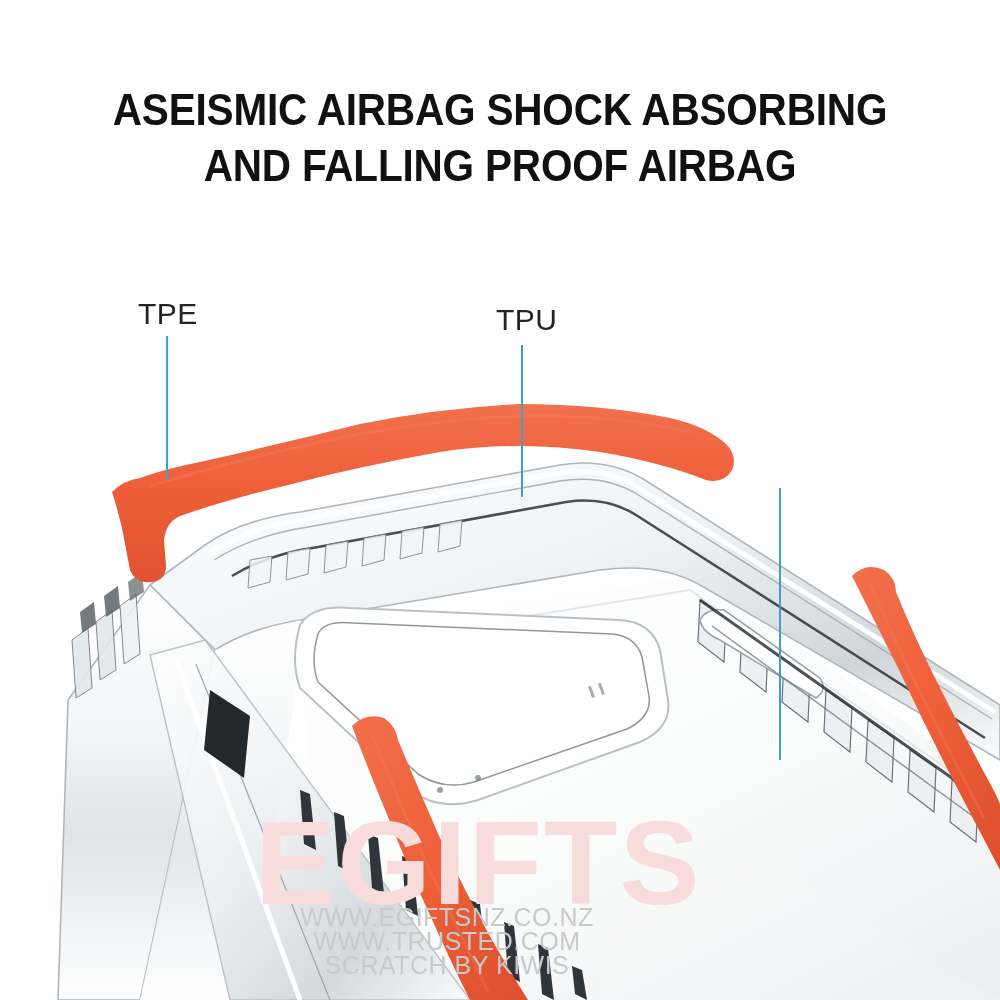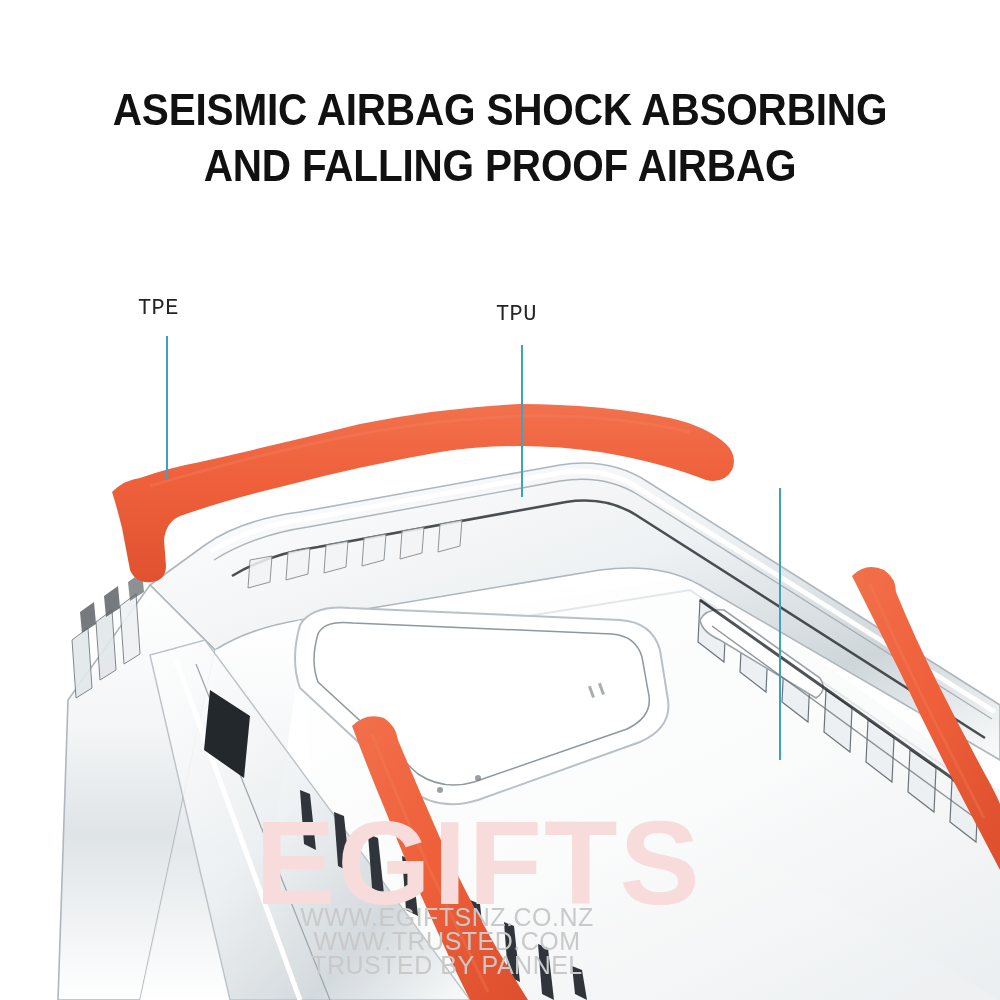--- a/index.html
+++ b/index.html
@@ -26,25 +26,24 @@
     transform-origin:50% 50%;
     white-space:pre-line;
     pointer-events:none;
   }
 
   
   .callout{
     position:absolute;
     color:#242424;
     font-weight:300;
-    font-size:22px;
+    font-size:30px;
     line-height:1.22;
     letter-spacing:0.4px;
     white-space:pre-line;
-    font-family:Liberation Mono, monospace;
   }
   #label-tpe{left:138px;top:296px;text-align:left;}
   #label-tpu{left:496px;top:302px;text-align:left;}
   #label-scratch{left:718px;top:365px;text-align:center;width:130px;}
 
   .leader{
     position:absolute;
     width:2px;
     background:#3fa0c4;
   }
@@ -290,21 +289,21 @@
 
       <path d="M600,760 L1000,1000 L600,1000 Z" fill="#ffffff" opacity="0.10"></path>
     </svg>
   </div>
 
   <div id="wm-logo">EGIFTS</div>
 
   <div id="wm-lines">
     <div>WWW.EGIFTSNZ.CO.NZ</div>
     <div>WWW.TRUSTED.COM</div>
-    <div>TRUSTED BY PANNEL</div>
+    <div>SCRATCH BY KIWIS</div>
   </div>
 
   <div class="headline">ASEISMIC AIRBAG SHOCK ABSORBING
 AND FALLING PROOF AIRBAG</div>
 
   <div class="callout" id="label-tpe">TPE</div>
   <div class="leader" id="leader-tpe"></div>
 
   <div class="callout" id="label-tpu">TPU</div>
   <div class="leader" id="leader-tpu"></div>

